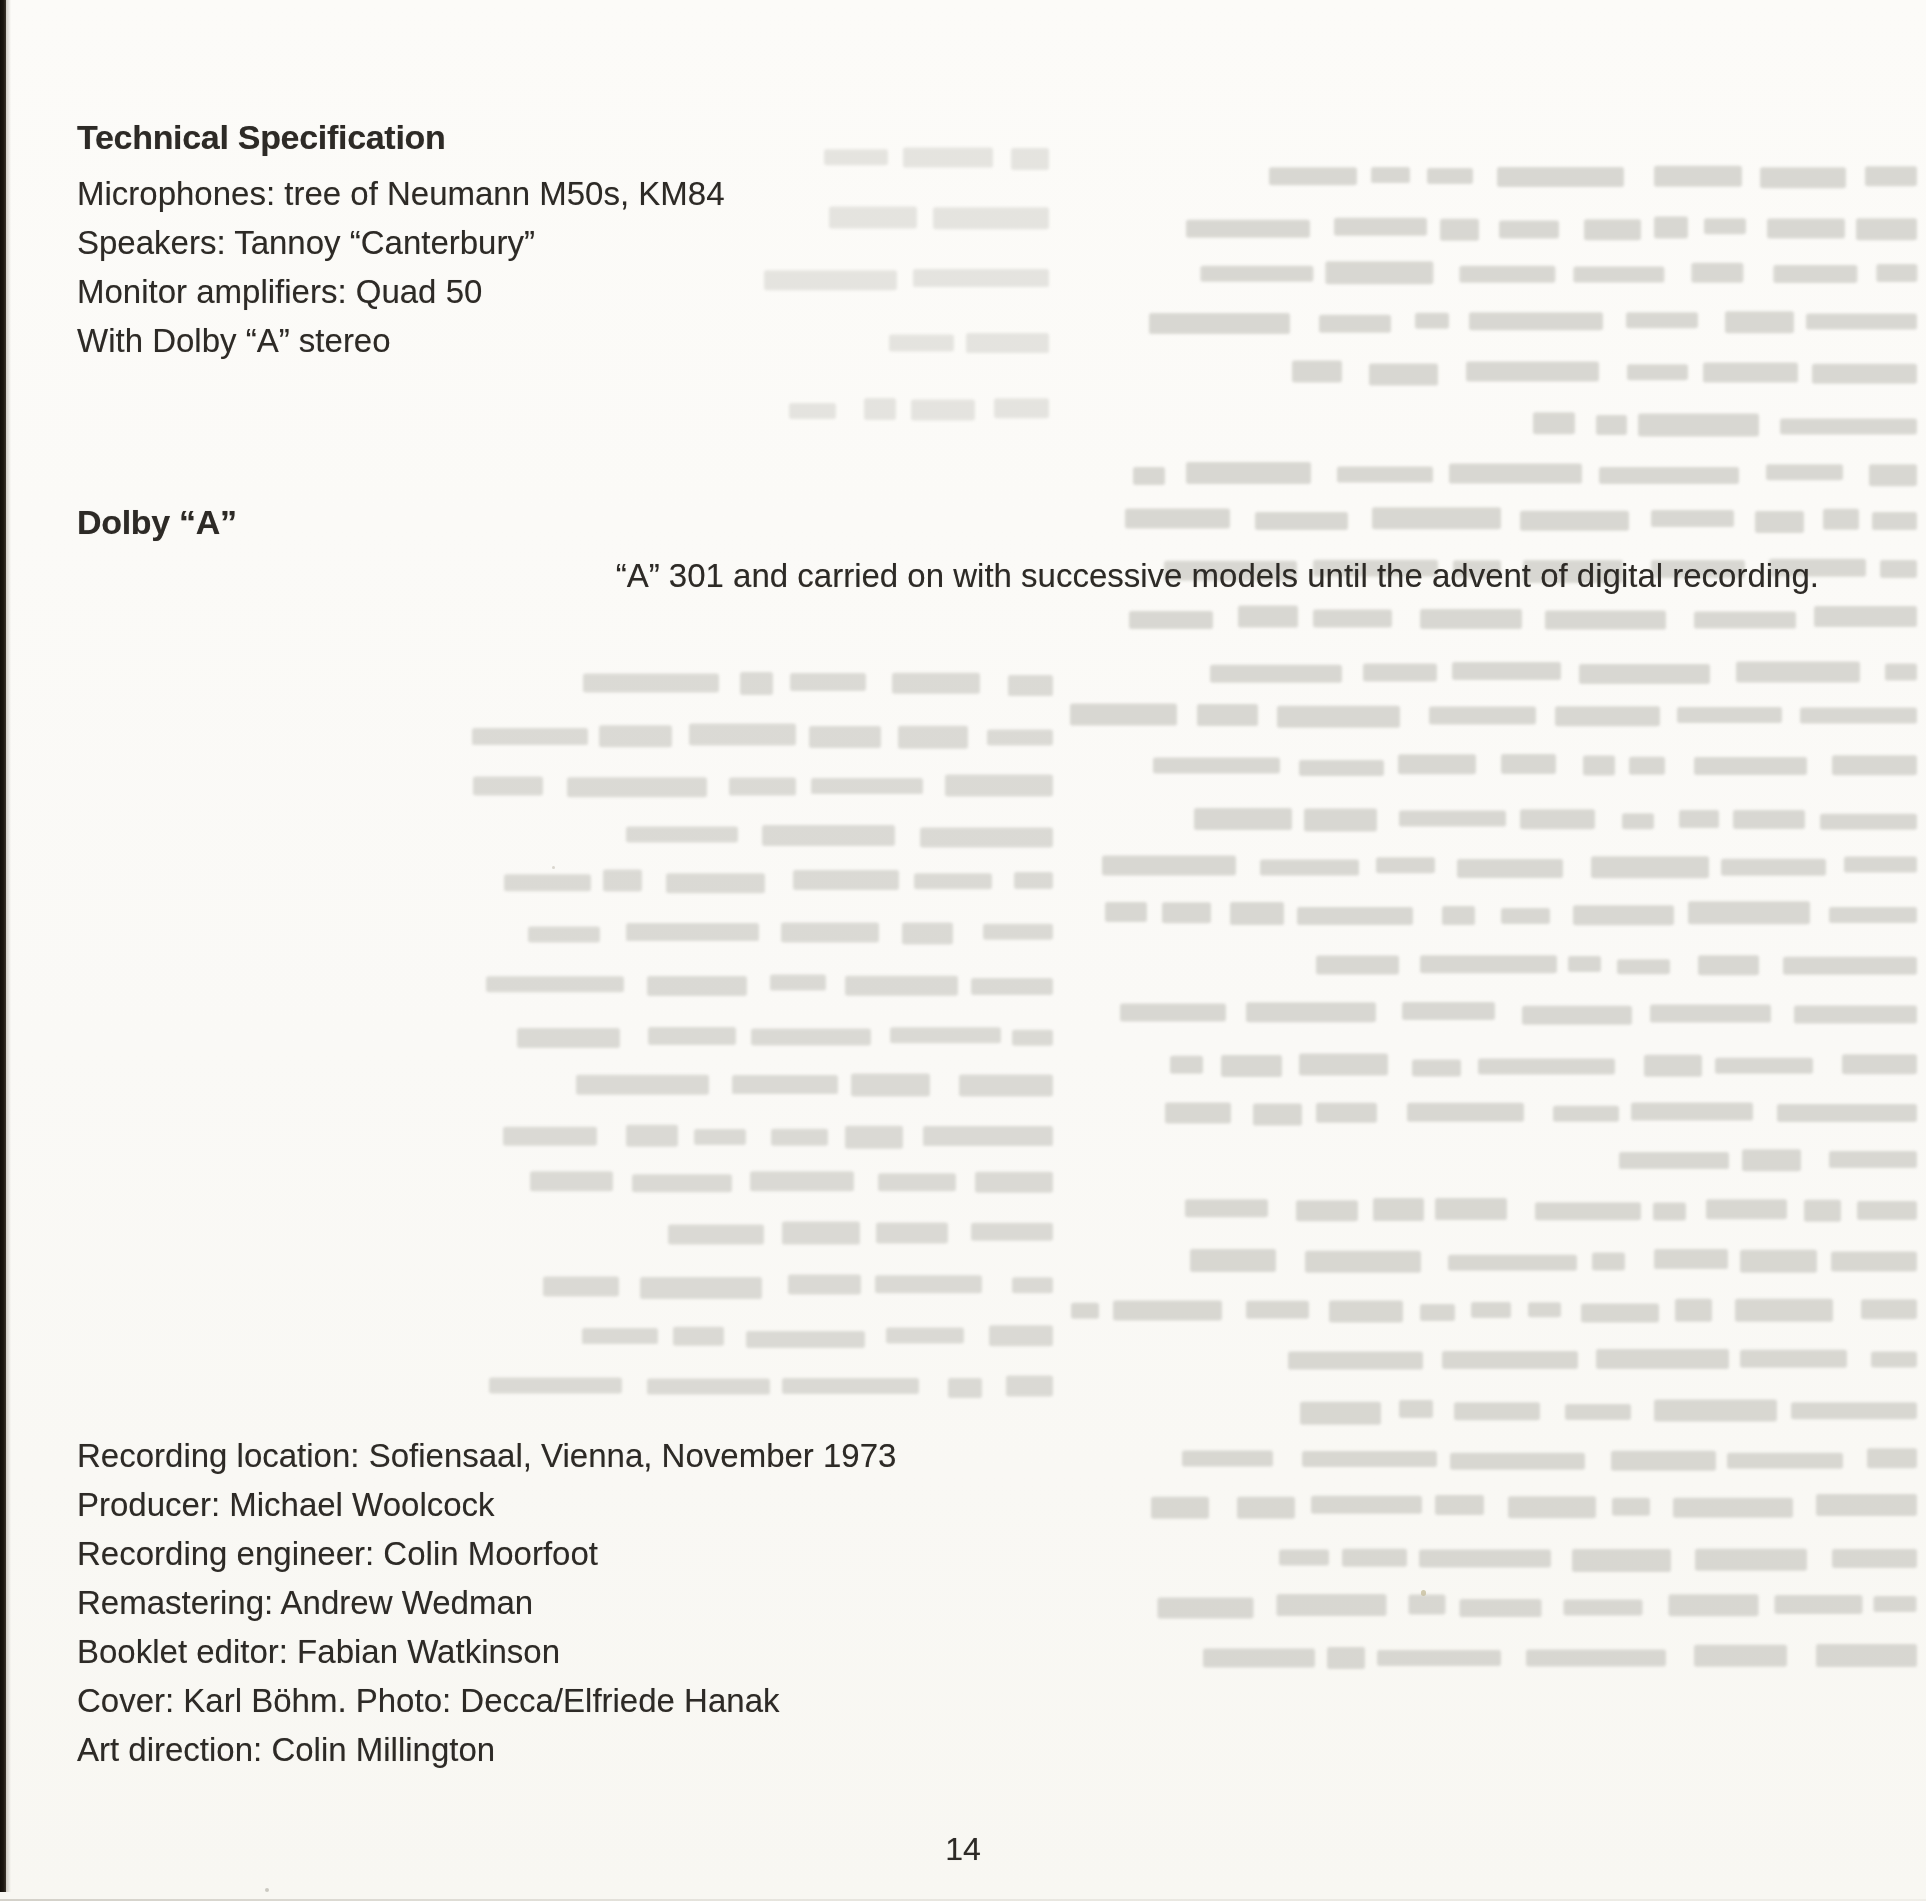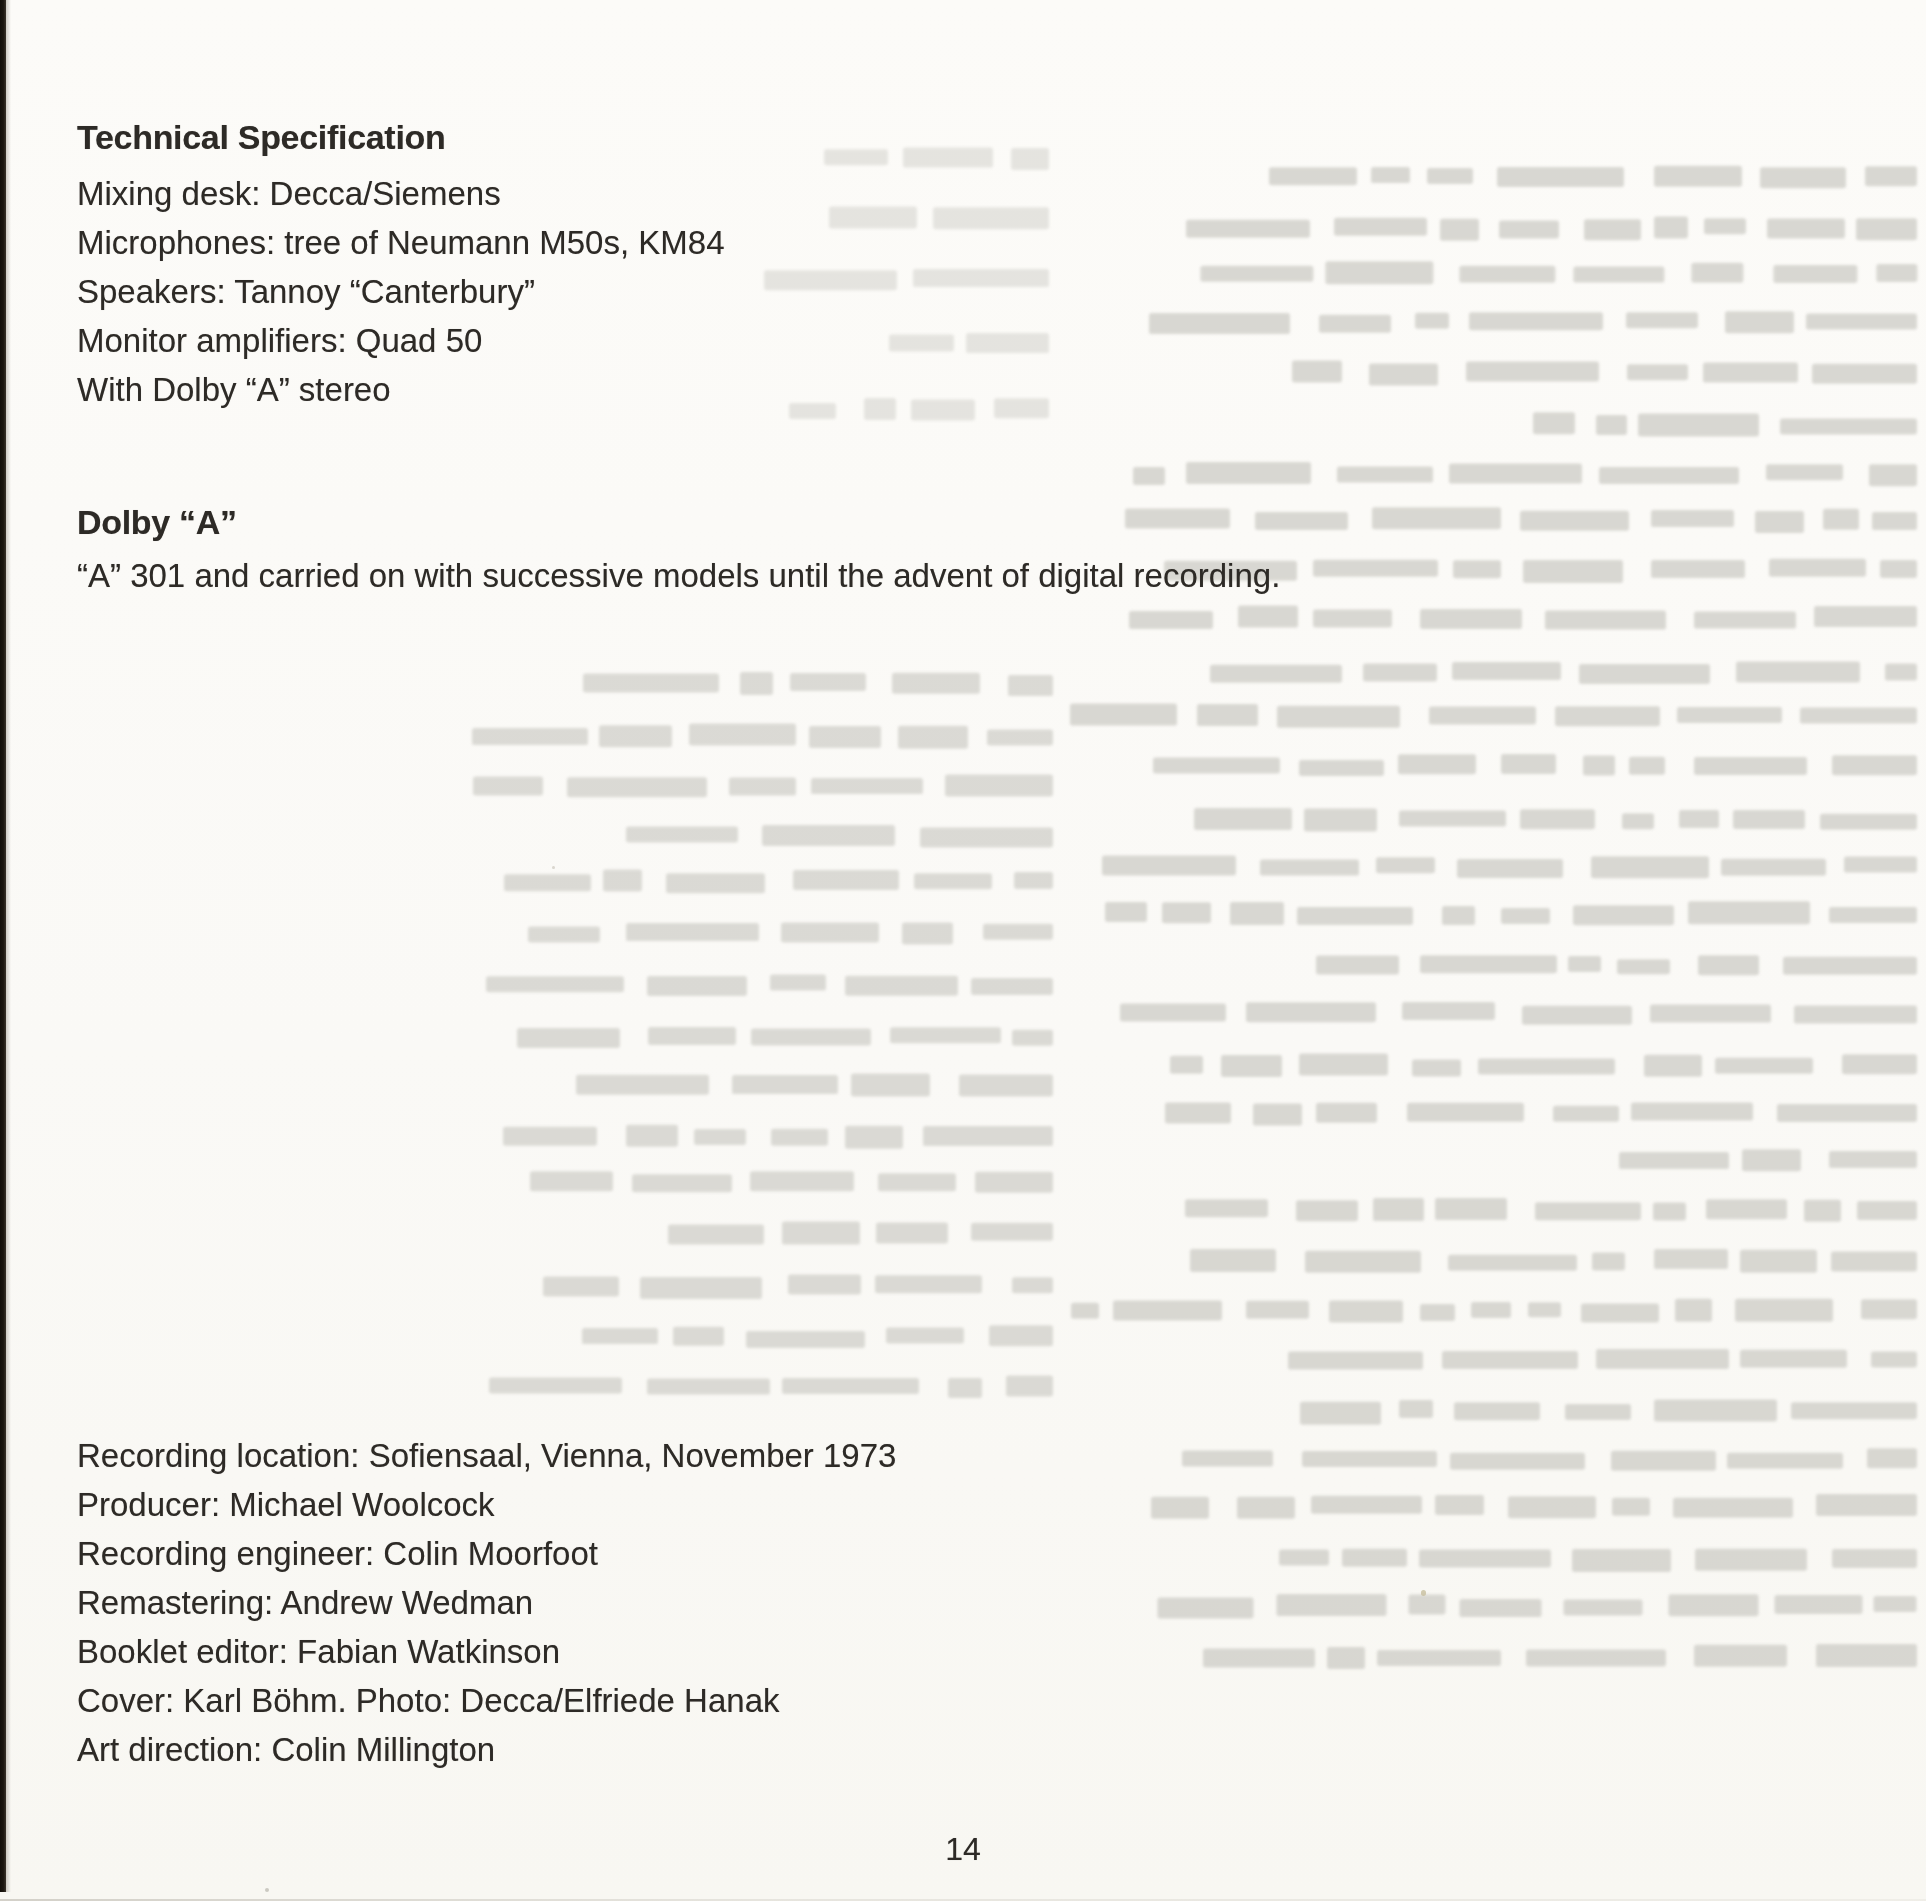--- a/index.html
+++ b/index.html
@@ -51,20 +51,21 @@
   }
   .line-block{position:absolute;left:77px;}
   .text-line{
     font-size:33px;line-height:49px;white-space:pre;
     text-shadow:0 0 0.7px rgba(45,42,38,0.35);
   }
   .para-block{position:absolute;left:77px;width:1742px;}
   .para-line{
     font-size:33px;line-height:45px;
     text-shadow:0 0 0.7px rgba(45,42,38,0.35);
+    text-align:right;
   }
   .para-line.justified{text-align:justify;text-align-last:justify;}
   .page-number{
     position:absolute;left:0;top:1830px;width:1926px;
     text-align:center;font-size:32px;line-height:38px;
     text-shadow:0 0 0.7px rgba(45,42,38,0.35);
   }
 </style>
 </head>
 <body>
@@ -475,21 +476,20 @@
         <span class="ghost-word" style="width: 140px; height: 17px; margin-right: 25px; transform: translateY(0.4px);"></span>
         <span class="ghost-word" style="width: 124px; height: 16.3px; margin-right: 11.6px; transform: translateY(1px);"></span>
         <span class="ghost-word" style="width: 38px; height: 21.5px; margin-right: 12px; transform: translateY(1px);"></span>
         <span class="ghost-word" style="width: 112px; height: 19px; margin-right: 19px; transform: translateY(0.5px);"></span>
       </div>
     </div>
 
   <div class="heading" style="top:117px;">Technical Specification</div>
 
   <div class="line-block" style="top:169px;">
-      <div class="text-line">Mixing desk: Decca/Siemens</div>
       <div class="text-line">Microphones: tree of Neumann M50s, KM84</div>
       <div class="text-line">Speakers: Tannoy “Canterbury”</div>
       <div class="text-line">Monitor amplifiers: Quad 50</div>
       <div class="text-line">With Dolby “A” stereo</div>
     </div>
 
   <div class="heading" style="top:502px;">Dolby “A”</div>
 
   <div class="para-block" style="top:553px;">
     <div class="para-line">“A” 301 and carried on with successive models until the advent of digital recording.</div>

